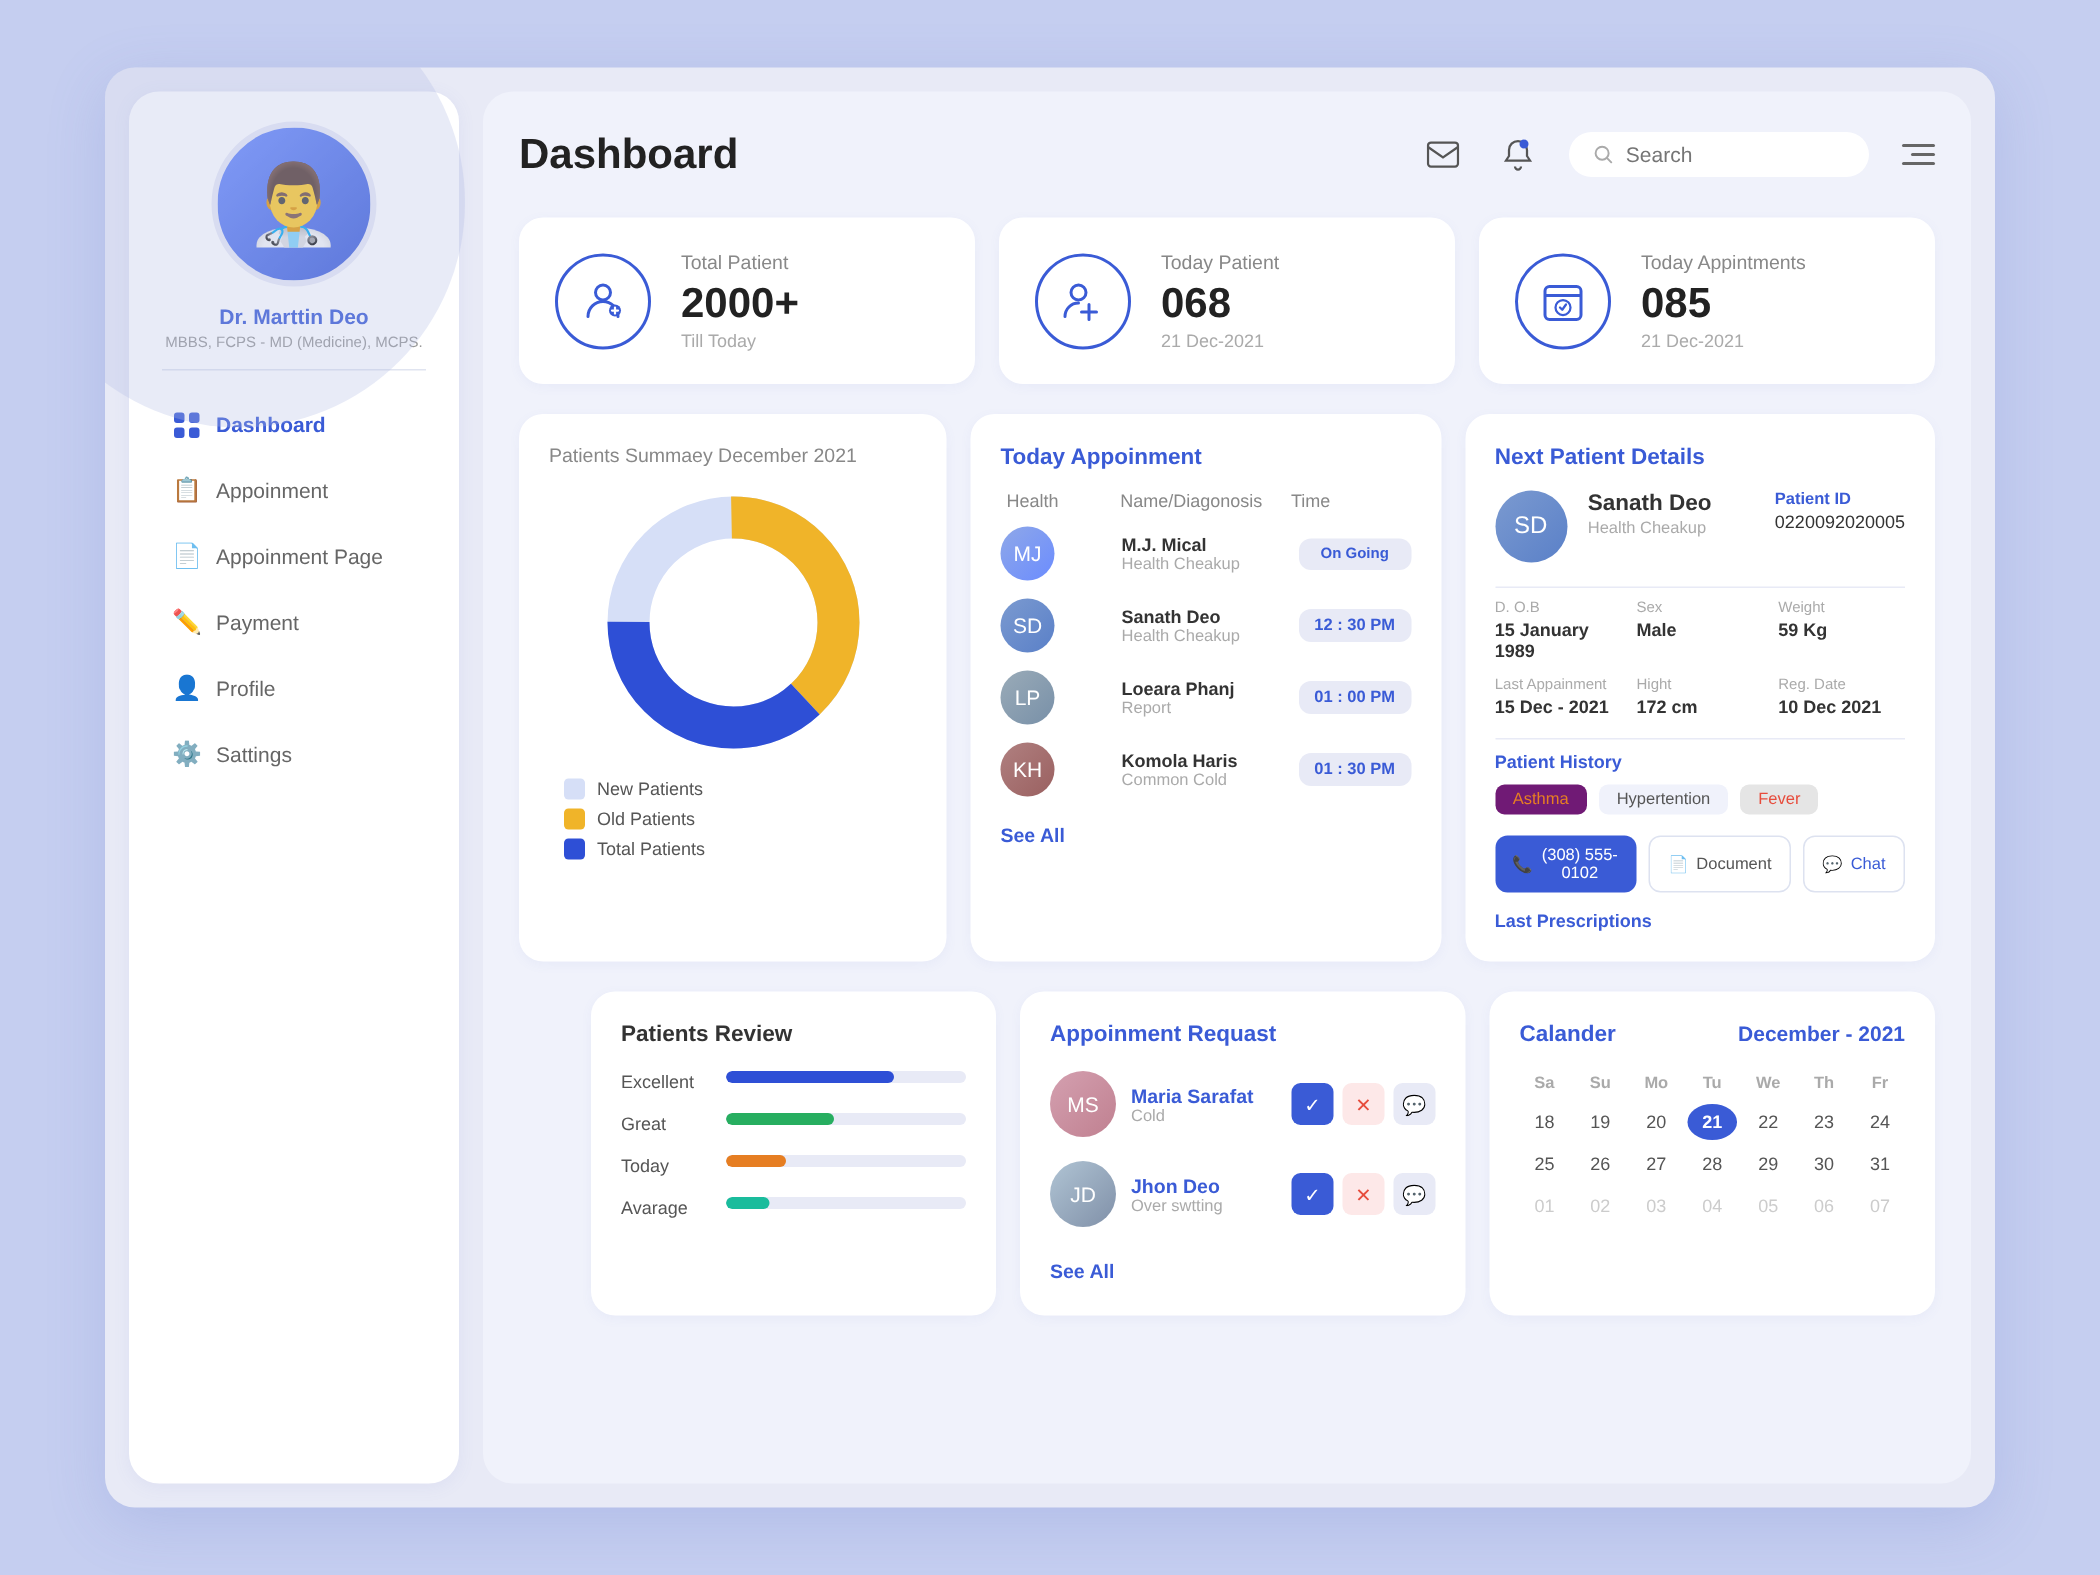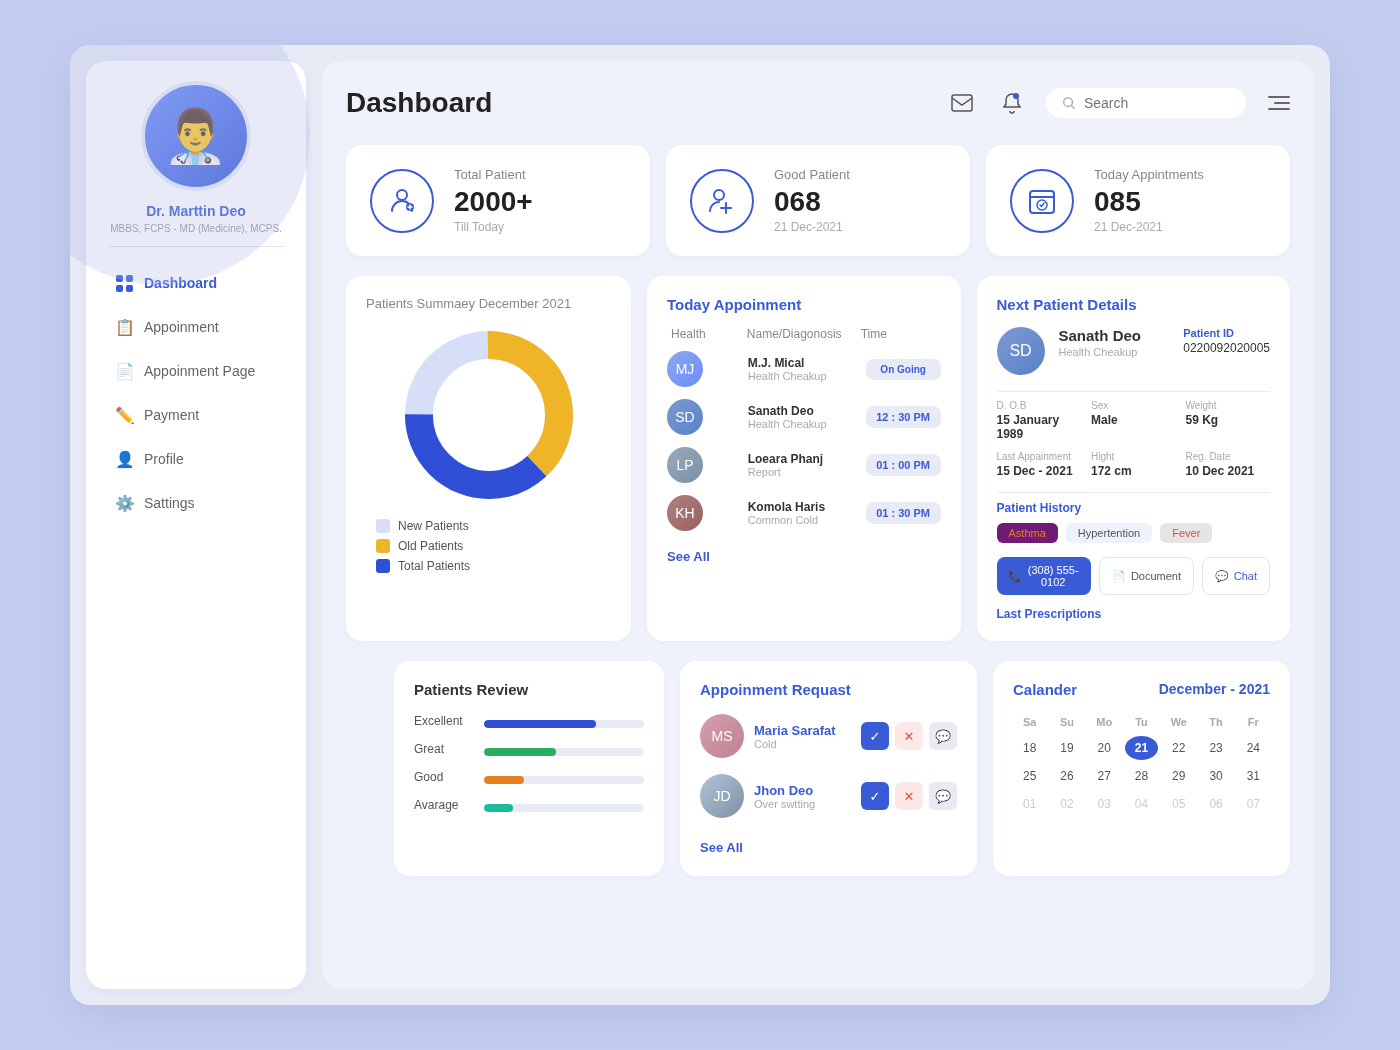--- a/index.html
+++ b/index.html
@@ -439,21 +439,21 @@
     }
     
     .review-title {
       font-size: 15px;
       font-weight: 700;
       color: #333;
       margin-bottom: 16px;
     }
     .review-row {
       display: flex;
-      align-items: flex-end;
+      align-items: flex-start;
       gap: 10px;
       margin-bottom: 14px;
     }
     .review-label {
       font-size: 12px;
       color: #555;
       width: 60px;
       flex-shrink: 0;
     }
     .review-bar-bg {
@@ -650,21 +650,21 @@
       </div>
       <div class="stat-card">
         <div class="stat-icon-circle">
           <svg width="32" height="32" viewBox="0 0 32 32" fill="none">
             <circle cx="13" cy="10" r="5" stroke="#3a5bd6" stroke-width="2"></circle>
             <path d="M4 26c0-5 4-9 9-9" stroke="#3a5bd6" stroke-width="2" stroke-linecap="round"></path>
             <path d="M20 18v10M15 23h10" stroke="#3a5bd6" stroke-width="2" stroke-linecap="round"></path>
           </svg>
         </div>
         <div>
-          <div class="stat-label">Good Patient</div>
+          <div class="stat-label">Today Patient</div>
           <div class="stat-value">068</div>
           <div class="stat-sub">21 Dec-2021</div>
         </div>
       </div>
       <div class="stat-card">
         <div class="stat-icon-circle">
           <svg width="32" height="32" viewBox="0 0 32 32" fill="none">
             <rect x="4" y="6" width="24" height="22" rx="3" stroke="#3a5bd6" stroke-width="2"></rect>
             <path d="M4 12h24" stroke="#3a5bd6" stroke-width="2"></path>
             <circle cx="16" cy="20" r="5" stroke="#3a5bd6" stroke-width="1.5"></circle>
@@ -835,21 +835,21 @@
             <div class="review-bar" style="width:70%;background:#2e4fd6;"></div>
           </div>
         </div>
         <div class="review-row">
           <span class="review-label">Great</span>
           <div class="review-bar-bg">
             <div class="review-bar" style="width:45%;background:#27ae60;"></div>
           </div>
         </div>
         <div class="review-row">
-          <span class="review-label">Good</span>
+          <span class="review-label">Today</span>
           <div class="review-bar-bg">
             <div class="review-bar" style="width:25%;background:#e67e22;"></div>
           </div>
         </div>
         <div class="review-row">
           <span class="review-label">Avarage</span>
           <div class="review-bar-bg">
             <div class="review-bar" style="width:18%;background:#1abc9c;"></div>
           </div>
         </div>

